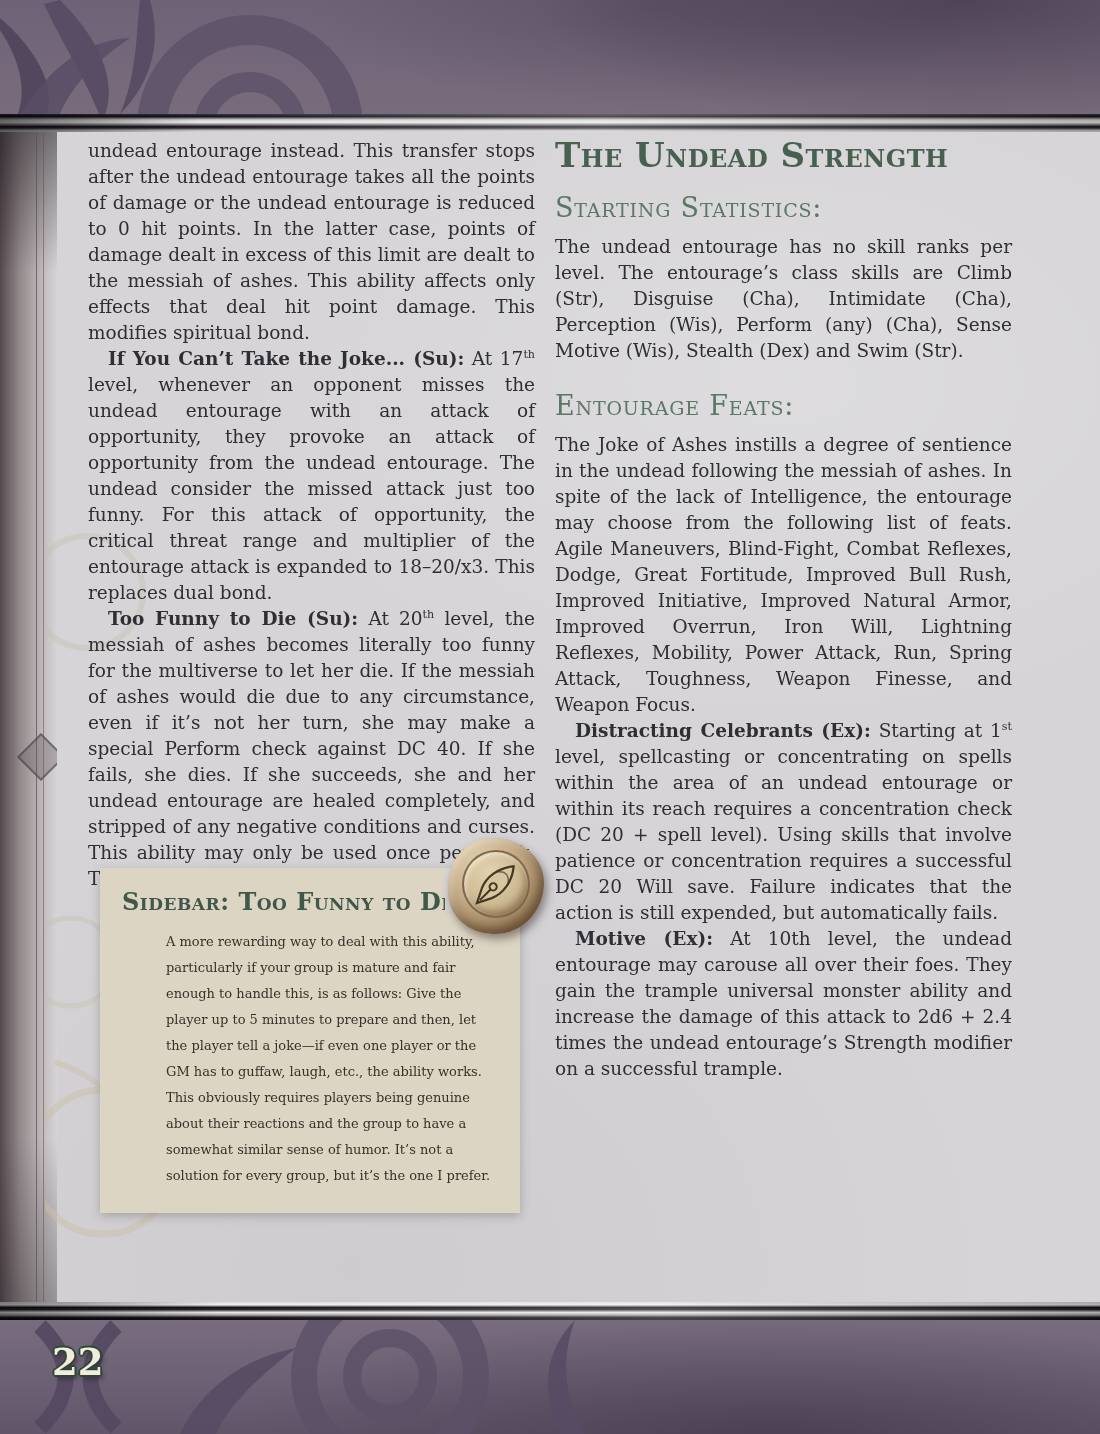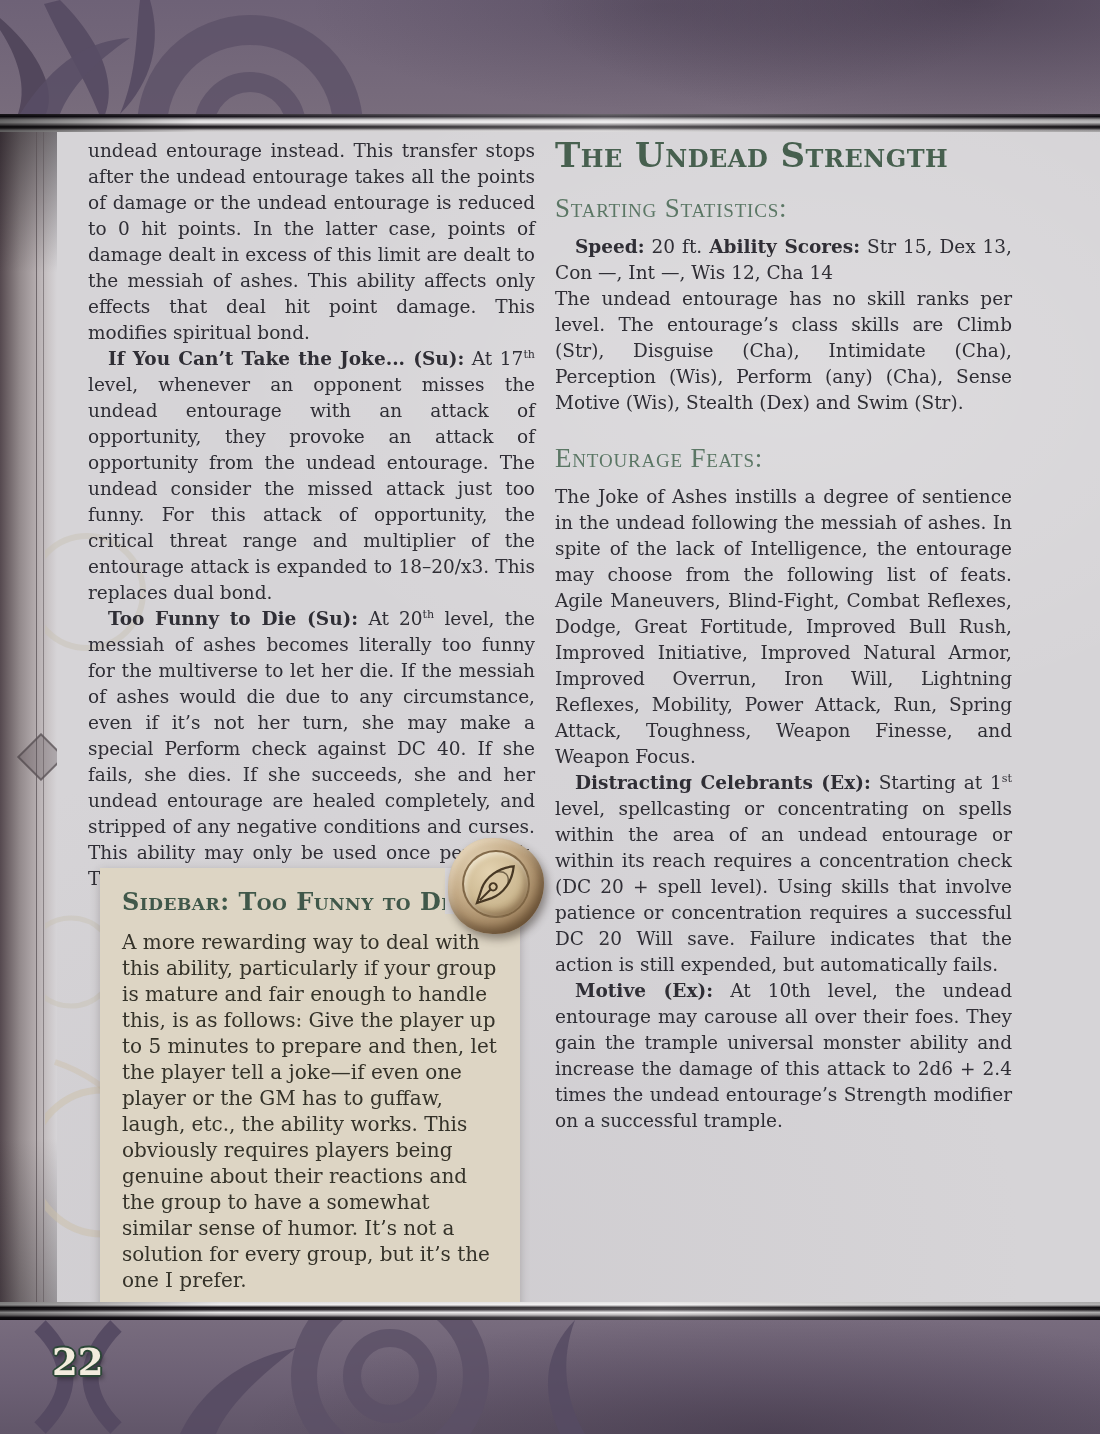--- a/index.html
+++ b/index.html
@@ -73,34 +73,34 @@
   p.body-p.indent{text-indent:20px;}
   .b{font-weight:bold;}
   .i{}
   sup{font-size:60%;line-height:0;vertical-align:super;}
   h1.article-title{
     font-size:34px;line-height:42px;margin:0 0 6px;color:#47604f;
     font-variant:small-caps;font-weight:bold;letter-spacing:.5px;white-space:nowrap;
   }
   h2.section-heading{
     font-size:27px;line-height:32px;margin:26px 0 10px;color:#5b7765;
-    font-variant:small-caps;font-weight:normal;letter-spacing:.8px;font-family:Liberation Serif, serif;
+    font-variant:small-caps;font-weight:normal;letter-spacing:.8px;
   }
   #sections h2.section-heading:first-child{margin-top:16px;}
   
   .sidebar{
     position:absolute;left:43px;top:736px;width:376px;
     padding:20px 22px 24px;background:#ddd5c4;color:#343229;
     box-shadow:0 3px 9px rgba(60,55,50,.28);
   }
   .sidebar h2{
     font-size:24px;line-height:28px;margin:0 0 13px;color:#40584a;
     font-variant:small-caps;font-weight:bold;letter-spacing:.5px;
   }
-  .sidebar p.body-p{font-size:20px;line-height:26px;}
+  .sidebar p.body-p{font-size:13px;line-height:26px;margin-left:44px;}
   .notch{position:absolute;left:388px;top:736px;width:76px;height:46px;background:#d6d4d7;}
   
   .seal{position:absolute;left:391px;top:706px;width:96px;height:96px;}
   .seal-blob{
     position:absolute;left:0;top:0;width:96px;height:96px;
     border-radius:46% 54% 52% 48% / 52% 48% 55% 45%;
     background:radial-gradient(circle at 35% 30%, #e6d7ba, #c3aa86 40%, #9a7d59 72%, #6f5739 96%);
     box-shadow:3px 5px 9px rgba(40,30,25,.45),
                inset -4px -6px 10px rgba(70,50,30,.55),
                inset 3px 4px 6px rgba(255,245,225,.5);
@@ -151,21 +151,20 @@
   <div class="col col-left" id="col-left">
       <p class="body-p"><span>undead entourage instead. This transfer stops after the undead entourage takes all the points of damage or the undead entourage is reduced to 0 hit points. In the latter case, points of damage dealt in excess of this limit are dealt to the messiah of ashes. This ability affects only effects that deal hit point damage. This modifies spiritual bond.</span></p>
       <p class="body-p indent"><span class="b">If You Can’t Take the Joke... (Su):</span><span> At 17</span><sup>th</sup><span> level, whenever an opponent misses the undead entourage with an attack of opportunity, they provoke an attack of opportunity from the undead entourage. The undead consider the missed attack just too funny. For this attack of opportunity, the critical threat range and multiplier of the entourage attack is expanded to 18–20/x3. This replaces dual bond.</span></p>
       <p class="body-p indent"><span class="b">Too Funny to Die (Su):</span><span> At 20</span><sup>th</sup><span> level, the messiah of ashes becomes literally too funny for the multiverse to let her die. If the messiah of ashes would die due to any circumstance, even if it’s not her turn, she may make a special Perform check against DC 40. If she fails, she dies. If she succeeds, she and her undead entourage are healed completely, and stripped of any negative conditions and curses. This ability may only be used once per week. This replaces empowered consciousness.</span></p>
     </div>
 
   <div class="col col-right">
     <h1 class="article-title">The Undead Strength</h1>
     <div id="sections">
         <h2 class="section-heading">Starting Statistics:</h2>
-        <p class="body-p indent"><span class="b">Speed:</span><span> 20 ft. </span><span class="b">Ability Scores:</span><span> Str 15, Dex 13, Con —, Int —, Wis 12, Cha 14</span></p>
         <p class="body-p"><span>The undead entourage has no skill ranks per level. The entourage’s class skills are Climb (Str), Disguise (Cha), Intimidate (Cha), Perception (Wis), Perform (any) (Cha), Sense Motive (Wis), Stealth (Dex) and Swim (Str).</span></p>
         <h2 class="section-heading">Entourage Feats:</h2>
         <p class="body-p"><span>The </span><span class="i">Joke of Ashes</span><span> instills a degree of sentience in the undead following the messiah of ashes. In spite of the lack of Intelligence, the entourage may choose from the following list of feats. Agile Maneuvers, Blind-Fight, Combat Reflexes, Dodge, Great Fortitude, Improved Bull Rush, Improved Initiative, Improved Natural Armor, Improved Overrun, Iron Will, Lightning Reflexes, Mobility, Power Attack, Run, Spring Attack, Toughness, Weapon Finesse, and Weapon Focus.</span></p>
         <p class="body-p indent"><span class="b">Distracting Celebrants (Ex):</span><span> Starting at 1</span><sup>st</sup><span> level, spellcasting or concentrating on spells within the area of an undead entourage or within its reach requires a concentration check (DC 20 + spell level). Using skills that involve patience or concentration requires a successful DC 20 Will save. Failure indicates that the action is still expended, but automatically fails.</span></p>
         <p class="body-p indent"><span class="b">Motive (Ex):</span><span> At 10th level, the undead entourage may carouse all over their foes. They gain the trample universal monster ability and increase the damage of this attack to 2d6 + 2.4 times the undead entourage’s Strength modifier on a successful trample.</span></p>
       </div>
   </div>
 
   <div class="sidebar">
     <h2>Sidebar: Too Funny to Die</h2>

